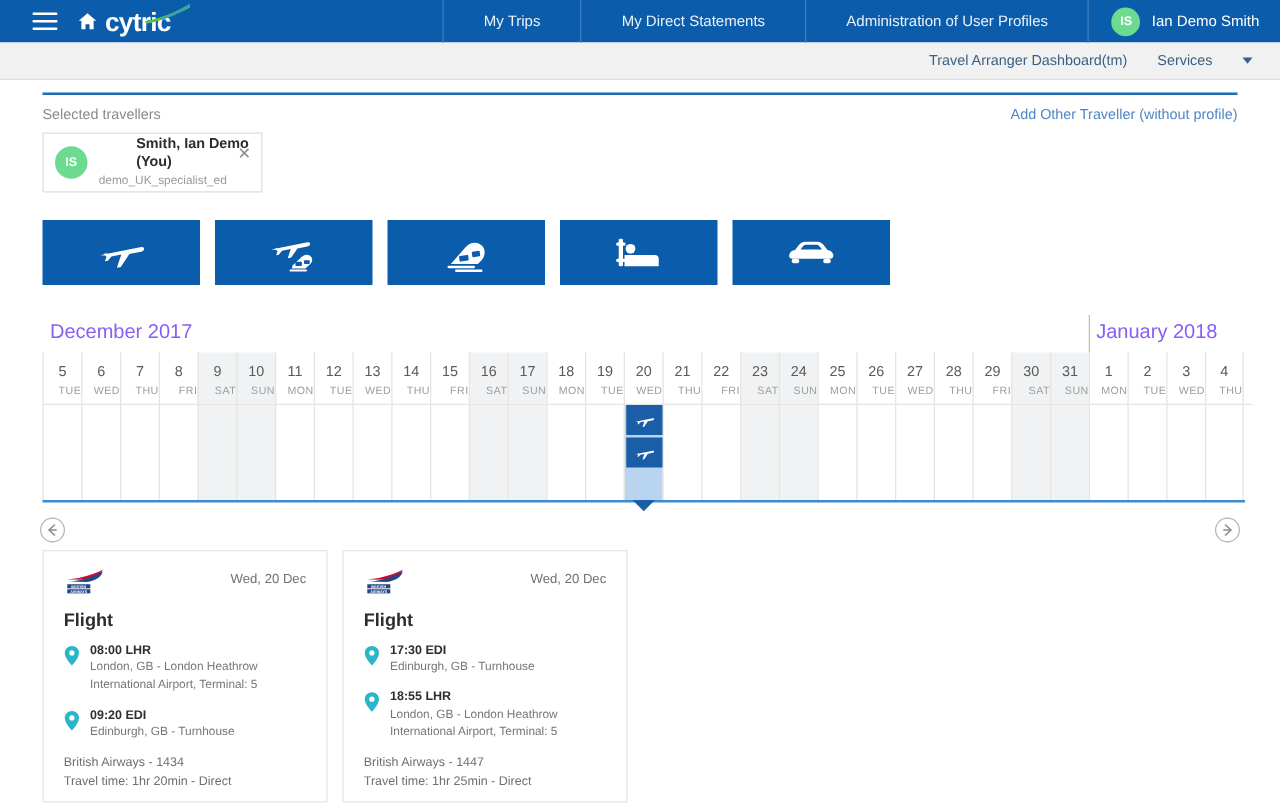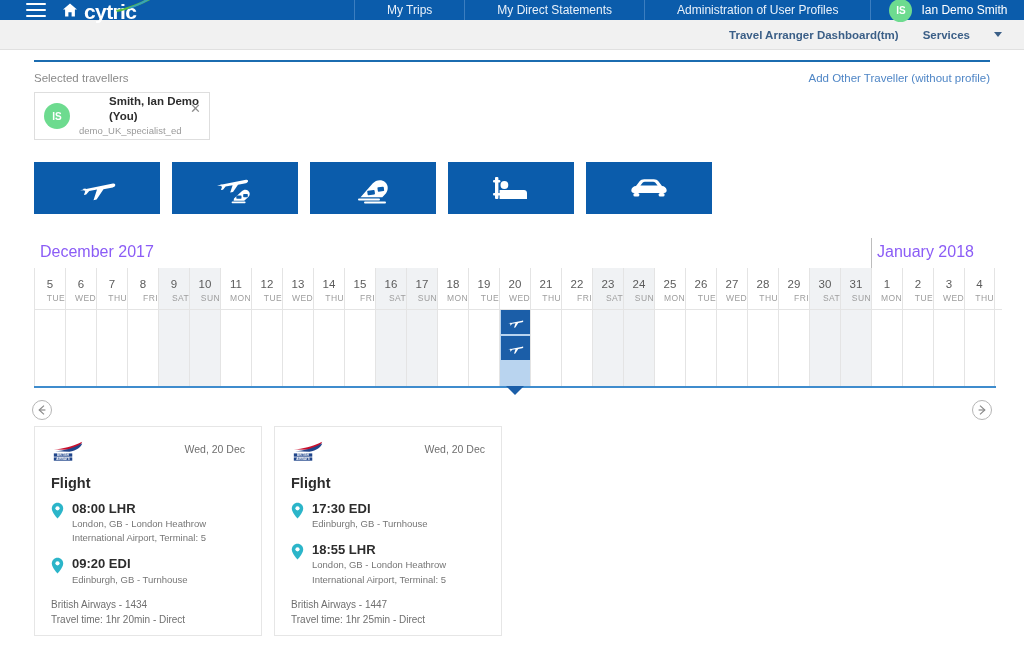--- a/index.html
+++ b/index.html
@@ -7,21 +7,21 @@
     margin: 0; padding: 0;
     width: 1024px; height: 645px;
     overflow: hidden;
     background: #ffffff;
     font-family: "Liberation Sans", sans-serif;
     color: #3c3c3c;
   }
 
   
   .topbar {
-    height: 20px;
+    height: 34px;
     background: #0b5cab;
     display: flex;
     align-items: stretch;
     color: #ffffff;
   }
   .tb-left {
     display: flex; align-items: center;
     padding: 0 8px 0 26px;
     gap: 16px;
     min-width: 354px;
@@ -59,21 +59,20 @@
   .user-name { font-size: 12px; color: #ffffff; white-space: nowrap; }
   .caret { width: 0; height: 0; border-left: 4px solid transparent; border-right: 4px solid transparent; border-top: 5px solid #ffffff; margin-left: 14px; }
   .tb-endgap { flex: 1; border-left: 1px solid #3c7ec0; }
 
   
   .subbar {
     height: 30px; background: #f1f1f1;
     display: flex; align-items: center; justify-content: flex-end;
     padding-right: 22px; gap: 24px;
     border-bottom: 1px solid #e0e0e0;
-    font-weight: bold;
   }
   .sub-item { font-size: 11.5px; color: #3b5f87; cursor: pointer; }
   .sub-caret { width: 0; height: 0; border-left: 4px solid transparent; border-right: 4px solid transparent; border-top: 5px solid #3b5f87; cursor: pointer; }
 
   
   .content { padding: 0 22px; position: relative; }
   .rule-blue { height: 2px; background: #1b6cb0; margin: 10px 12px 0 12px; }
 
   .sel-row { display: flex; align-items: flex-start; justify-content: space-between; padding: 10px 12px 0 12px; }
   .sel-label { font-size: 11.5px; color: #8a8a8a; }
@@ -159,21 +158,21 @@
     padding: 14px 16px 10px 16px;
     position: relative;
   }
   .card-head { display: flex; align-items: flex-start; justify-content: space-between; }
   .ba-logo { width: 34px; }
   .card-date { font-size: 10.5px; color: #6f6f6f; padding-top: 2px; }
   .card-type { font-size: 14.5px; font-weight: bold; color: #2d2d2d; margin: 12px 0 10px 0; }
 
   .leg { display: flex; gap: 8px; margin-bottom: 11px; }
   .pin { flex: none; margin-top: 1px; }
-  .leg-time { font-size: 13px; font-weight: bold; color: #2d2d2d; line-height: 1.25; }
+  .leg-time { font-size: 10px; font-weight: bold; color: #2d2d2d; line-height: 1.25; }
   .leg-place { font-size: 9.5px; color: #767676; line-height: 1.5; }
   .card-op { font-size: 10px; color: #6f6f6f; margin-top: 12px; }
   .card-dur { font-size: 10px; color: #6f6f6f; margin-top: 4px; }
 </style>
 </head>
 <body>
 
 <div class="topbar">
   <div class="tb-left">
     <div class="hamburger">

